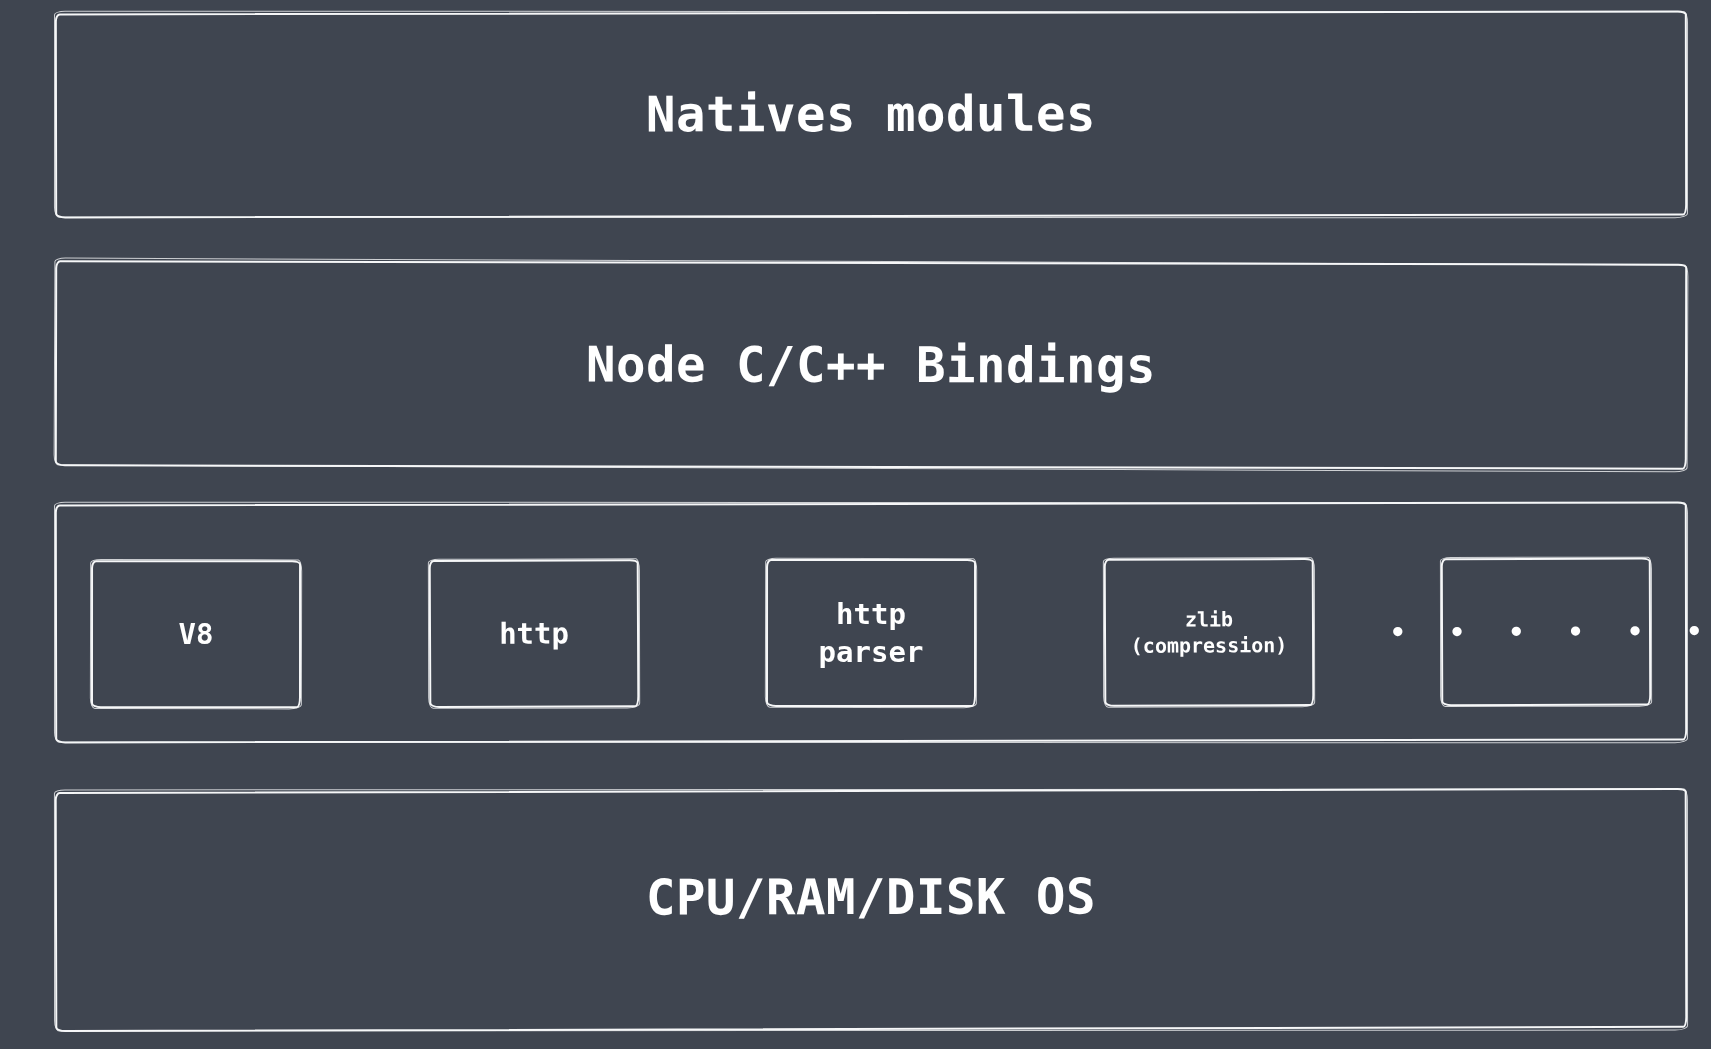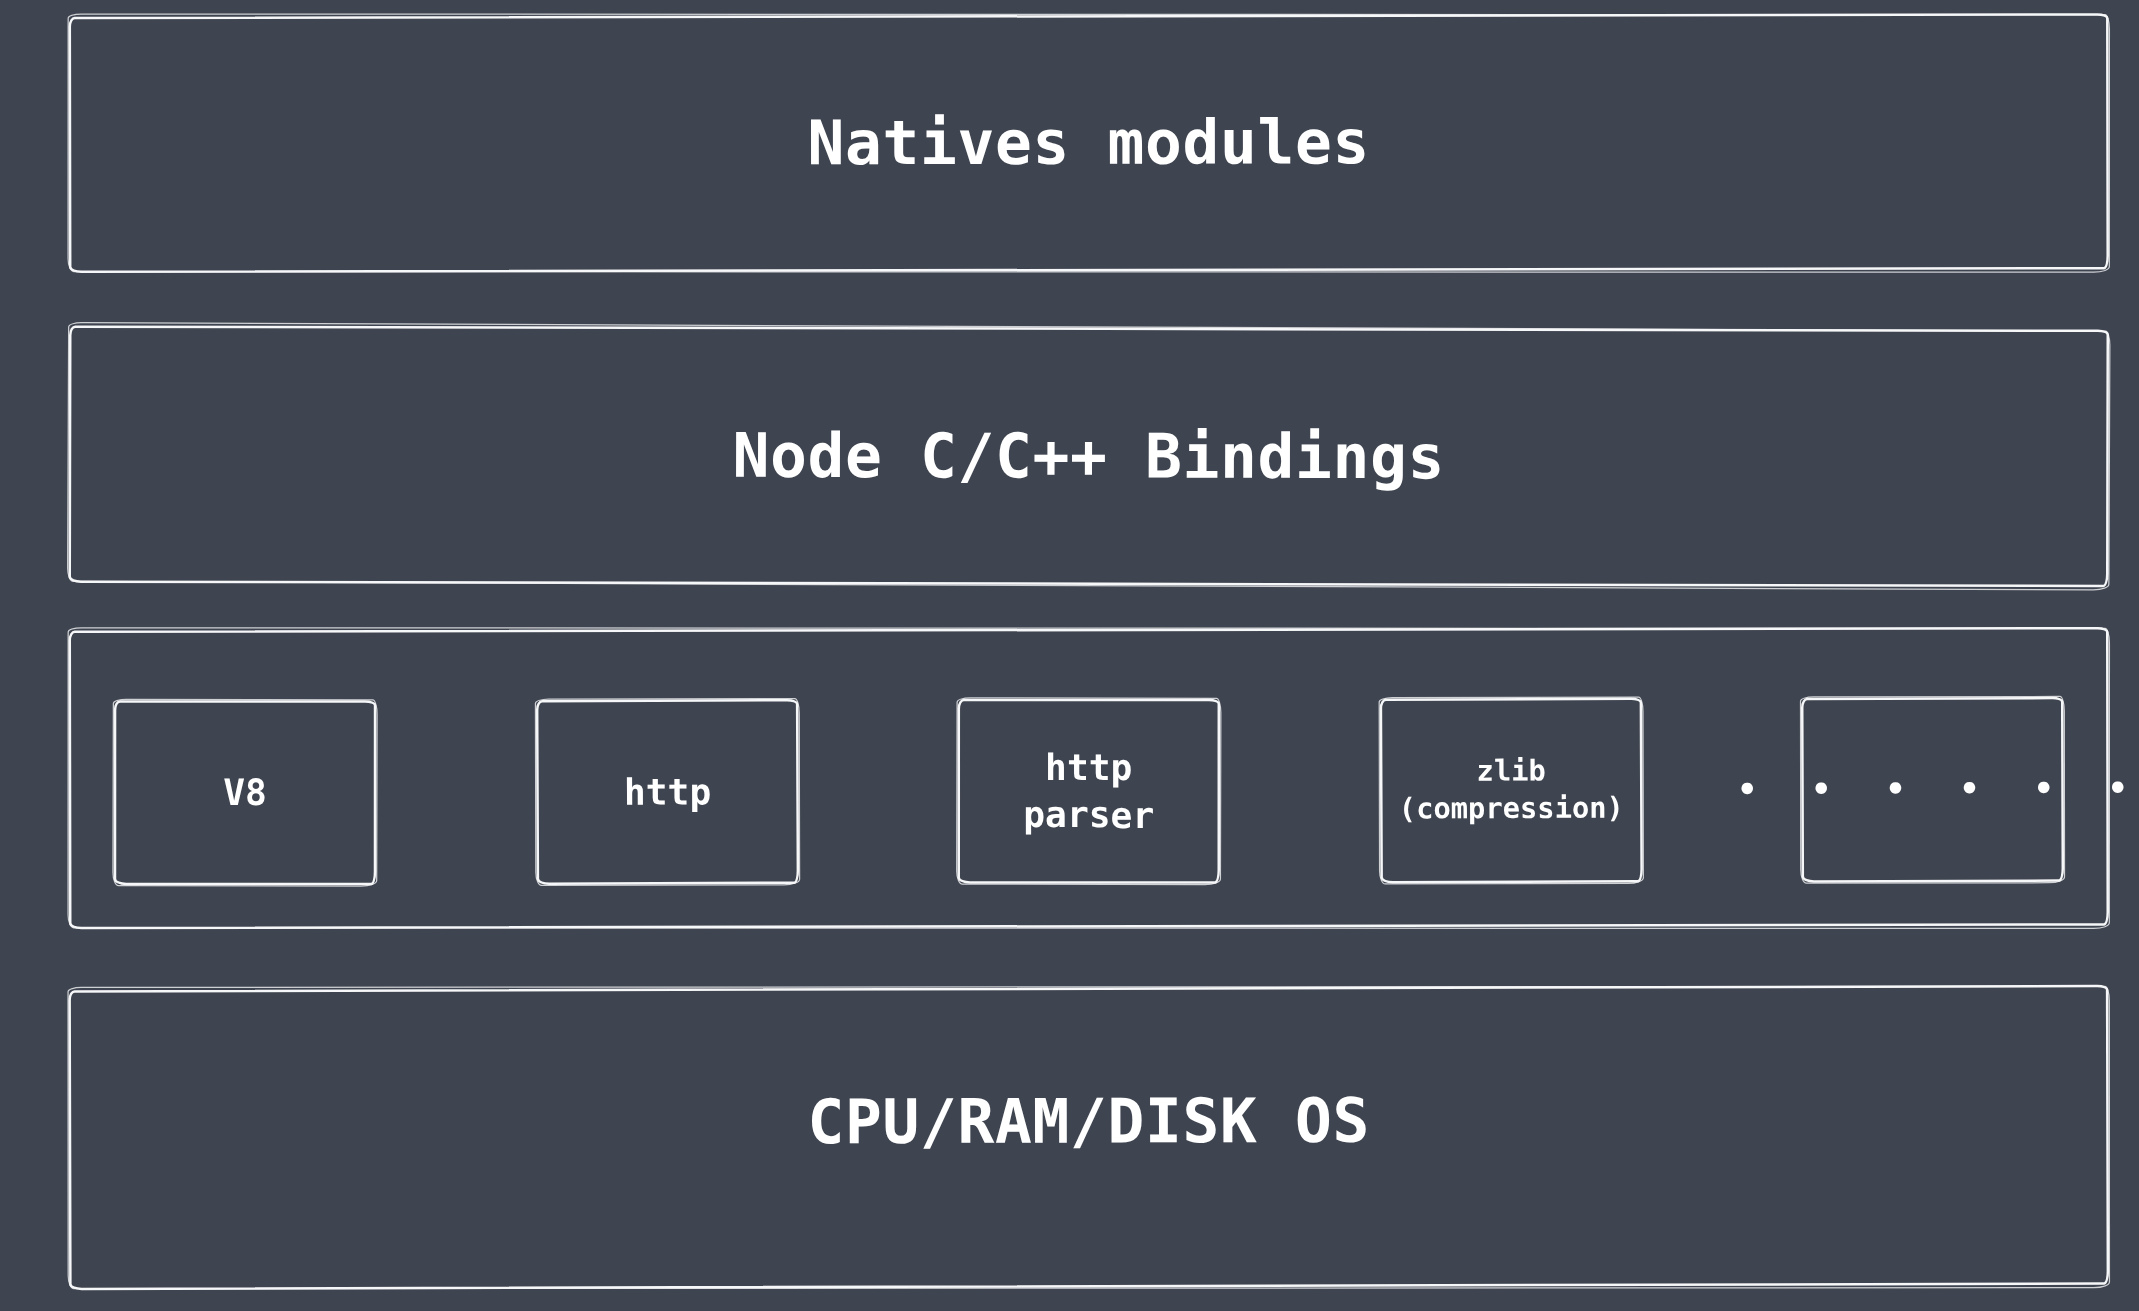--- a/index.html
+++ b/index.html
@@ -75,21 +75,21 @@
     flex: none;
   }
   .lib-label {
     color: var(--text);
     font-size: 29px;
     font-weight: bold;
     line-height: 1.32;
     text-align: center;
     white-space: pre-line;
   }
-  .lib-label.small-text { font-size: 23px; }
+  .lib-label.small-text { font-size: 20px; }
   .lib-label.dots {
     font-size: 26px;
     letter-spacing: 14px;
     text-indent: 14px;
     white-space: nowrap;
   }
 </style>
 </head>
 <body>
 

